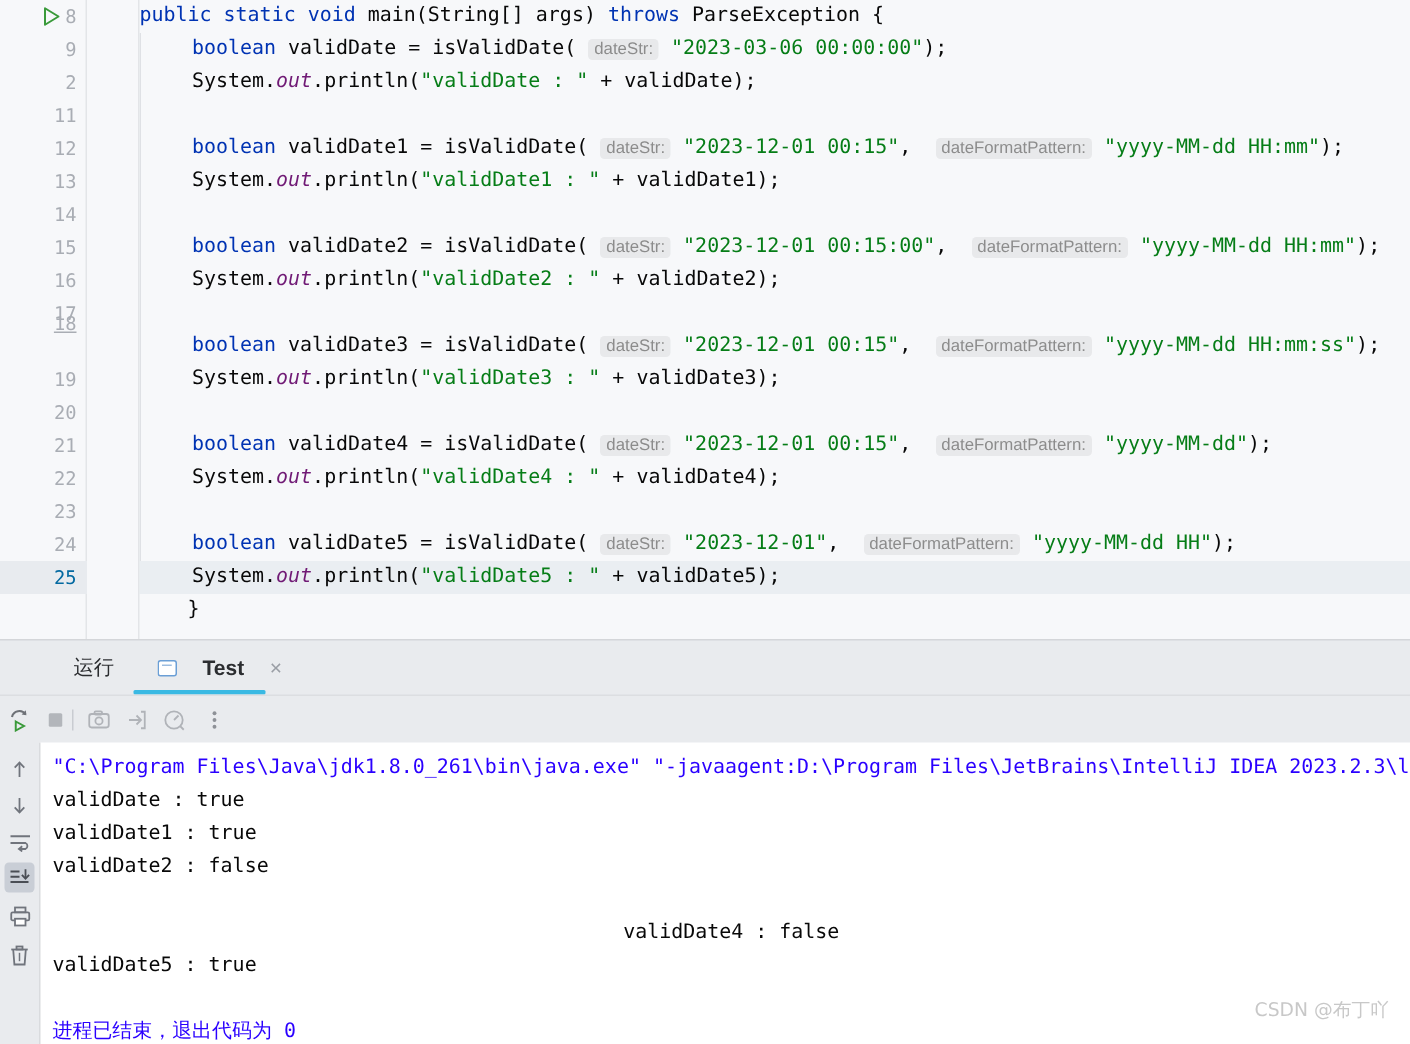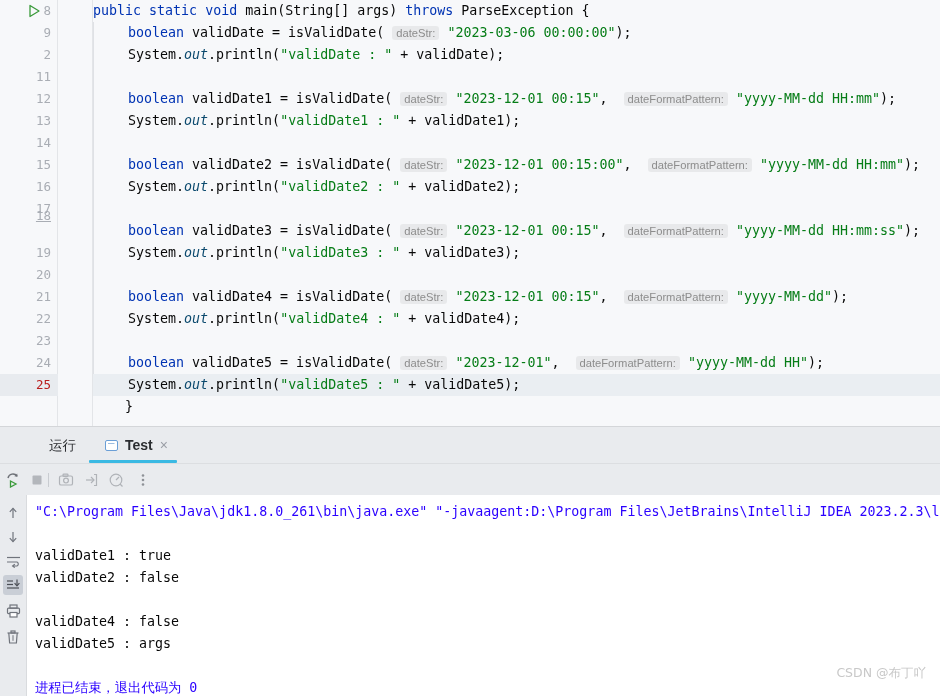--- a/index.html
+++ b/index.html
@@ -33,21 +33,21 @@
     position: absolute; right: 0; width: 58px;
     height: 22px; line-height: 22px;
     text-align: right;
     padding-right: 6px;
     box-sizing: border-box;
     font-family: "DejaVu Sans Mono", monospace;
     font-size: 12.5px;
     color: #a9adb4;
     user-select: none;
   }
-  .ln.cur { color: #b91c1c; }
+  .ln.cur { color: #0369a1; }
   .gutter-hl {
     position: absolute; left: 0; width: 58px; height: 22px;
     background: #e8ebef;
   }
   .run-arrow {
     position: absolute; left: 26px; width: 16px; height: 22px;
     display: flex; align-items: center; justify-content: center;
   }
 
   .code-area {
@@ -68,21 +68,21 @@
     background: #eaeef2;
   }
   .indent-guide {
     position: absolute; left: 0px; width: 1px;
     background: #dfe1e5;
   }
 
   
   .kw   { color: #0033b3; }
   .str  { color: #067d17; }
-  .fld  { color: #0c4a6e; font-style: italic; }
+  .fld  { color: #701a75; font-style: italic; }
   .plain{ color: #080808; }
   .hint {
     background: #e8e9eb;
     color: #8c8c8c;
     border-radius: 3px;
     padding: 1px 4px 1px 4px;
     font-size: 11.2px;
     font-family: "Liberation Sans", sans-serif;
   }
 
@@ -96,21 +96,21 @@
   .rw-header {
     position: absolute; left: 0; top: 0; width: 940px; height: 36px; margin-left: 41px;
   }
   .rw-title {
     position: absolute; left: 8px; top: 0; height: 36px; line-height: 36px;
     font-size: 13.5px; color: #2b2d30;
     font-family: "DejaVu Sans", sans-serif;
   }
   .rw-tab {
     position: absolute; left: 54px; top: 0; height: 36px;
-    display: flex; align-items: center; gap: 7px;
+    display: flex; align-items: center; gap: 17px;
     padding: 0 10px;
     cursor: default;
   }
   .rw-tab .tab-label {
     font-size: 14px; color: #2b2d30; font-weight: bold;
     font-family: "Liberation Sans", sans-serif;
   }
   .tab-underline {
     position: absolute; left: 48px; top: 33px; width: 88px; height: 3px;
     background: #3ab9e3;
@@ -361,23 +361,24 @@
             <rect x="5" y="1" width="4" height="2" fill="none" stroke="#70747c" stroke-width="1.2"></rect>
             <path d="M2.8 3 L3.6 13 H10.4 L11.2 3" fill="none" stroke="#70747c" stroke-width="1.2"></path>
             <line x1="7" y1="5.2" x2="7" y2="10.8" stroke="#70747c" stroke-width="1"></line>
           </svg>
         </span>
       </div>
     </div>
 
     <div class="console">
         <div class="co-line co-cmd" style="top: 6px;">"C:\Program Files\Java\jdk1.8.0_261\bin\java.exe" "-javaagent:D:\Program Files\JetBrains\IntelliJ IDEA 2023.2.3\l</div>
+        <div class="co-line " style="top: 28px;">validDate : true</div>
         <div class="co-line " style="top: 50px;">validDate1 : true</div>
         <div class="co-line " style="top: 72px;">validDate2 : false</div>
-        <div class="co-line " style="top: 116px;">validDate4 : false</div>
-        <div class="co-line " style="top: 138px;">validDate5 : args</div>
+        <div class="co-line " style="top: 116px; text-align: center;">validDate4 : false</div>
+        <div class="co-line " style="top: 138px;">validDate5 : true</div>
         <div class="co-line " style="top: 160px;"></div>
         <div class="co-line co-exit" style="top: 182px;">进程已结束，退出代码为 0</div>
       </div>
 
     <div class="watermark">CSDN @布丁吖</div>
   </div>
 </div>
 
 </body></html>

